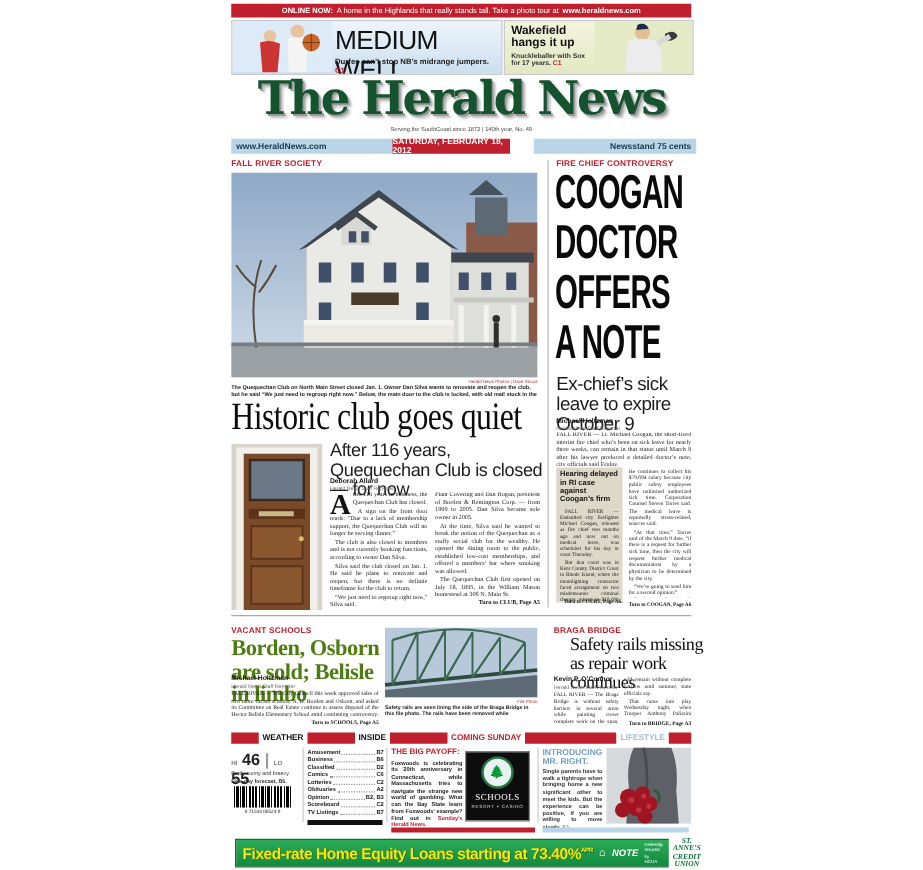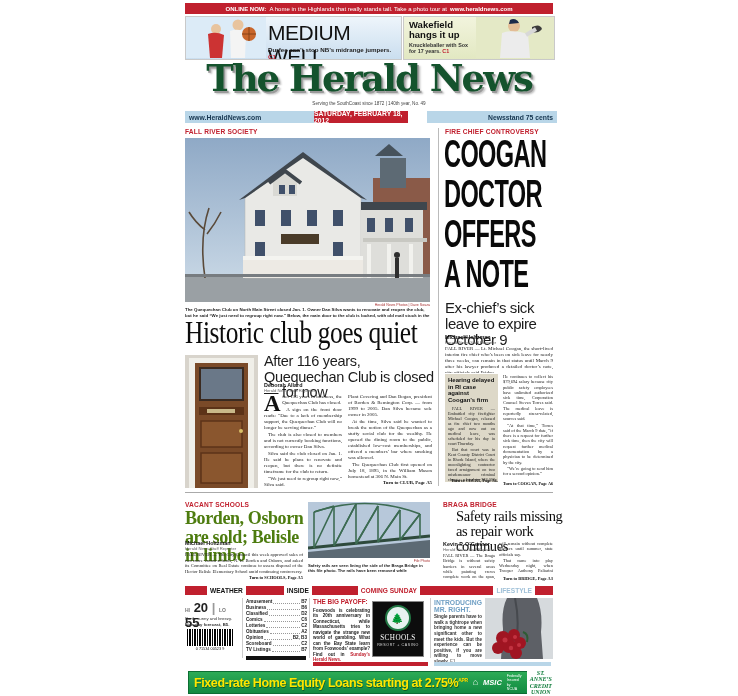--- a/index.html
+++ b/index.html
@@ -321,21 +321,21 @@
     <div class="lbl" style="color:#111">INSIDE</div>
     <div class="seg" style="flex:1"></div>
     <div class="lbl" style="color:#c0202e">COMING SUNDAY</div>
     <div class="seg" style="flex:1.6"></div>
     <div class="lbl" style="color:#9fc0d8">LIFESTYLE</div>
     <div class="seg" style="flex:0 0 18px"></div>
   </div>
 
   <div class="abs weather-hilo">
     <span class="sm">HI</span>
-    <span>20</span>
+    <span>46</span>
     <span style="color:#999">|</span>
     <span class="sm">LO</span>
     <span>55</span>
   </div>
   <div class="abs weather-txt">
     <span>Partly sunny and breezy.</span><br>
     <b>Five-day forecast, B5.</b>
   </div>
   <div class="abs barcode"></div>
   <div class="abs barcode-num">0 71534 00523 9</div>
@@ -426,23 +426,23 @@
           <circle cx="20" cy="42" r="2.5"></circle>
           <circle cx="30" cy="39" r="2"></circle>
           <circle cx="26" cy="50" r="2.2"></circle>
           <circle cx="34" cy="47" r="2"></circle>
         </g>
     <path d="M38 34 q6 2 4 10" stroke="#2e5c34" stroke-width="2" fill="none"></path>
   </svg>
   <div class="abs bluebar"></div>
 
   <div class="abs ad">
-    <div class="ad-text"><span>Fixed-rate Home Equity Loans starting at 2.75%</span><sup>APR</sup></div>
+    <div class="ad-text"><span>Fixed-rate Home Equity Loans starting at 73.40%</span><sup>APR</sup></div>
     <div class="ad-house">⌂</div>
-    <div class="ad-msic">MSIC</div>
+    <div class="ad-msic">NOTE</div>
     <div class="ad-insured">Federally Insured by NCUA</div>
     <div class="ad-brand">
       <div>ST. ANNE’S</div>
       <div>CREDIT UNION</div>
     </div>
   </div>
 
 </div>
 </div>
 

